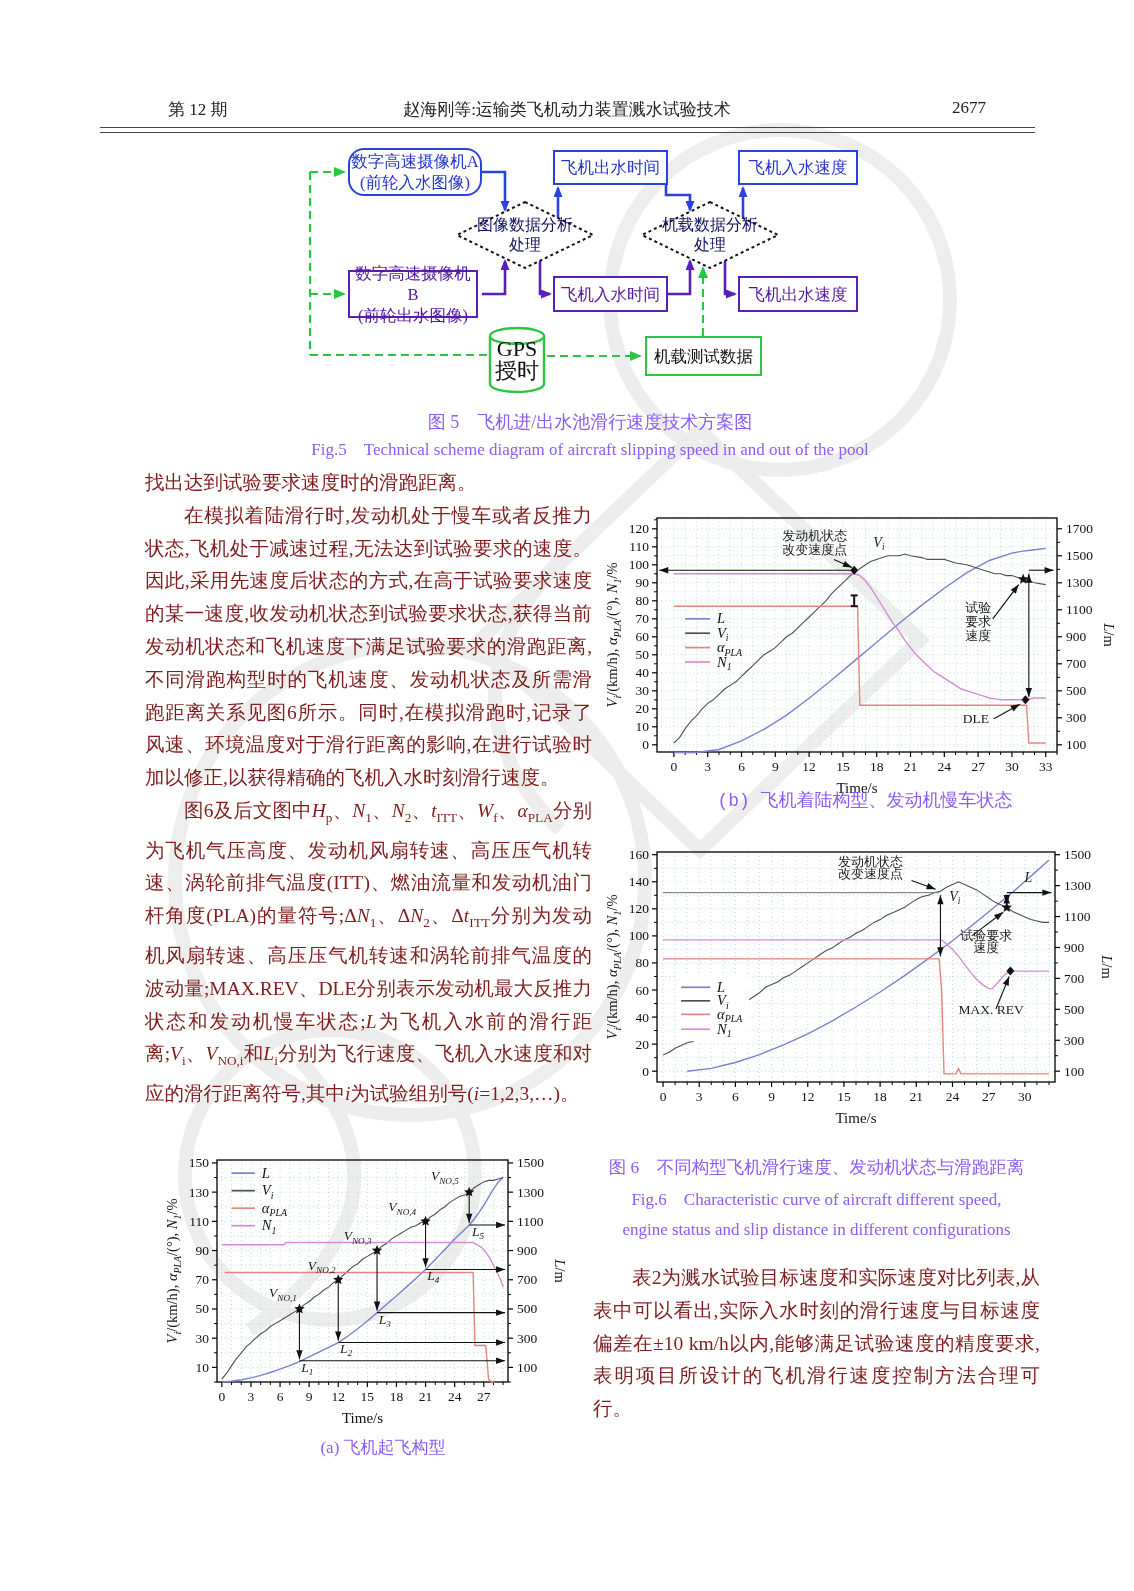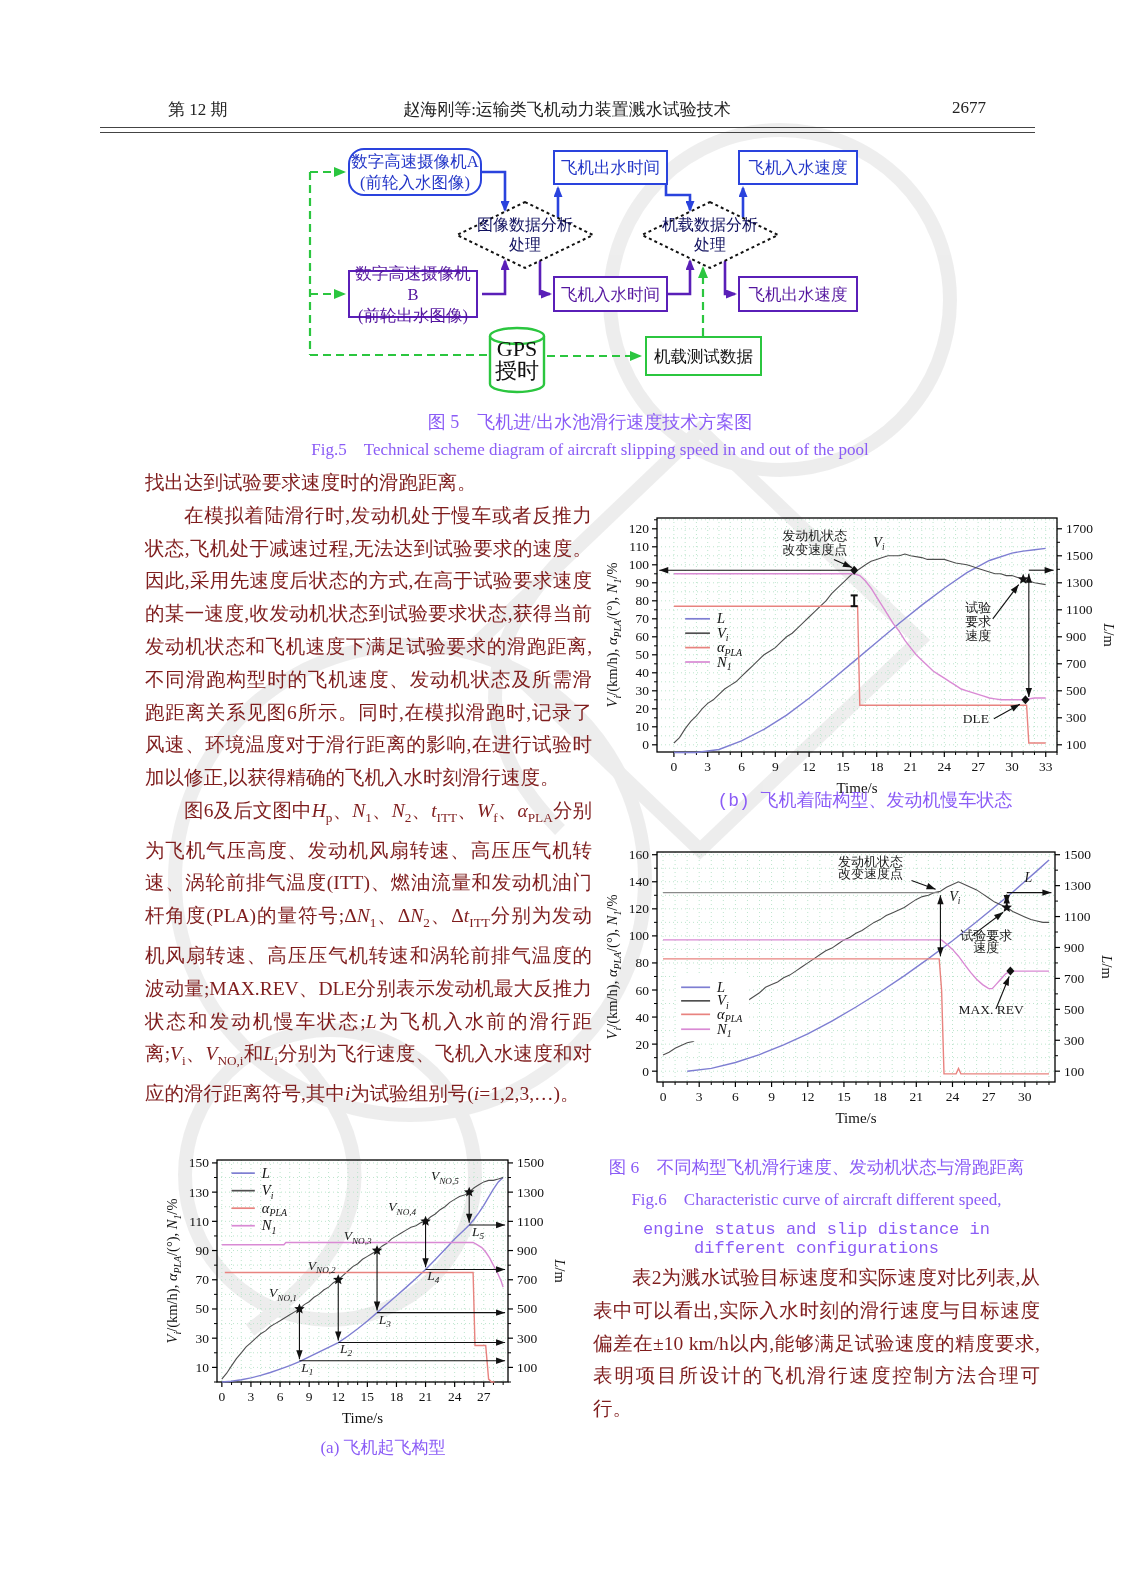--- a/index.html
+++ b/index.html
@@ -523,21 +523,21 @@
       <line x1="371.7818181818182" y1="97.88235294117649" x2="403.1393939393939" y2="74.20588235294116" stroke="#111" stroke-width="1.1"></line>
       <polygon points="403.1393939393939,74.20588235294116 394.02859407446965,77.07525960616105 397.8850749054551,82.18285743686793" fill="#111"></polygon>
       <path d="M410.3757575757576,128.55882352941177 l4,4.5 l-4,4.5 l-4,-4.5 Z" fill="#111"></path>
       <text x="391.07878787878786" y="176.35294117647058" font-size="13.5" text-anchor="middle" fill="#1a1a1a"><tspan>MAX. REV</tspan></text>
       <line x1="395.90303030303033" y1="170.94117647058823" x2="409.16969696969693" y2="138.47058823529412" stroke="#111" stroke-width="1.1"></line>
       <polygon points="409.16969696969693,138.47058823529412 402.8033989357134,145.5917011639379 408.7279702687457,148.01233218080358" fill="#111"></polygon>
     </svg>
 
   <div class="cap" style="left:593px;top:1155px;width:447px;font-size:17.5px;">图 6　不同构型飞机滑行速度、发动机状态与滑跑距离</div>
   <div class="cap" style="left:593px;top:1188px;width:447px;font-size:17px;">Fig.6　Characteristic curve of aircraft different speed,</div>
-  <div class="cap" style="left:593px;top:1220px;width:447px;font-size:17px;font-family:Liberation Mono, monospace;">engine status and slip distance in different configurations</div>
+  <div class="cap" style="left:593px;top:1220px;width:447px;font-size:17px;">engine status and slip distance in different configurations</div>
 
   <div class="body-text" style="left:593px;top:1262px;width:447px;">
     <p class="ind">表2为溅水试验目标速度和实际速度对比列表,从表中可以看出,实际入水时刻的滑行速度与目标速度偏差在±10 km/h以内,能够满足试验速度的精度要求,表明项目所设计的飞机滑行速度控制方法合理可行。</p>
   </div>
 
   <svg class="abs" style="left:148px;top:1128px;" width="470" height="312">
       <line x1="73.85" y1="32" x2="73.85" y2="254" stroke="#bce5cd" stroke-width="1" stroke-dasharray="1,3"></line>
       <line x1="83.55" y1="32" x2="83.55" y2="254" stroke="#bce5cd" stroke-width="1" stroke-dasharray="1,3"></line>
       <line x1="93.25" y1="32" x2="93.25" y2="254" stroke="#bce5cd" stroke-width="1" stroke-dasharray="1,3"></line>
       <line x1="102.95" y1="32" x2="102.95" y2="254" stroke="#bce5cd" stroke-width="1" stroke-dasharray="1,3"></line>

